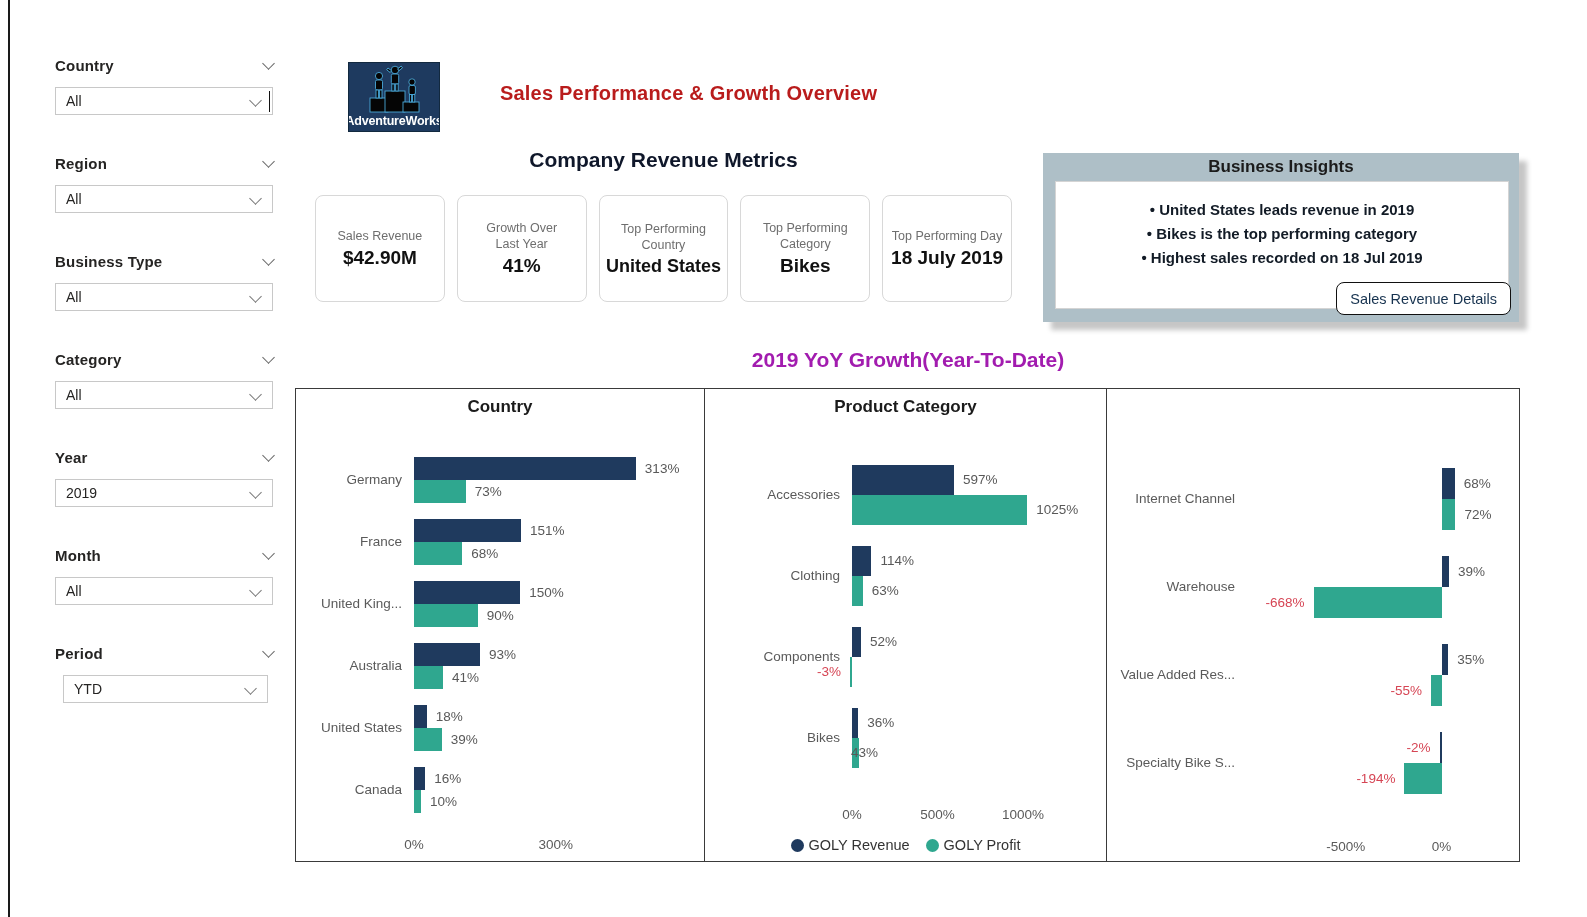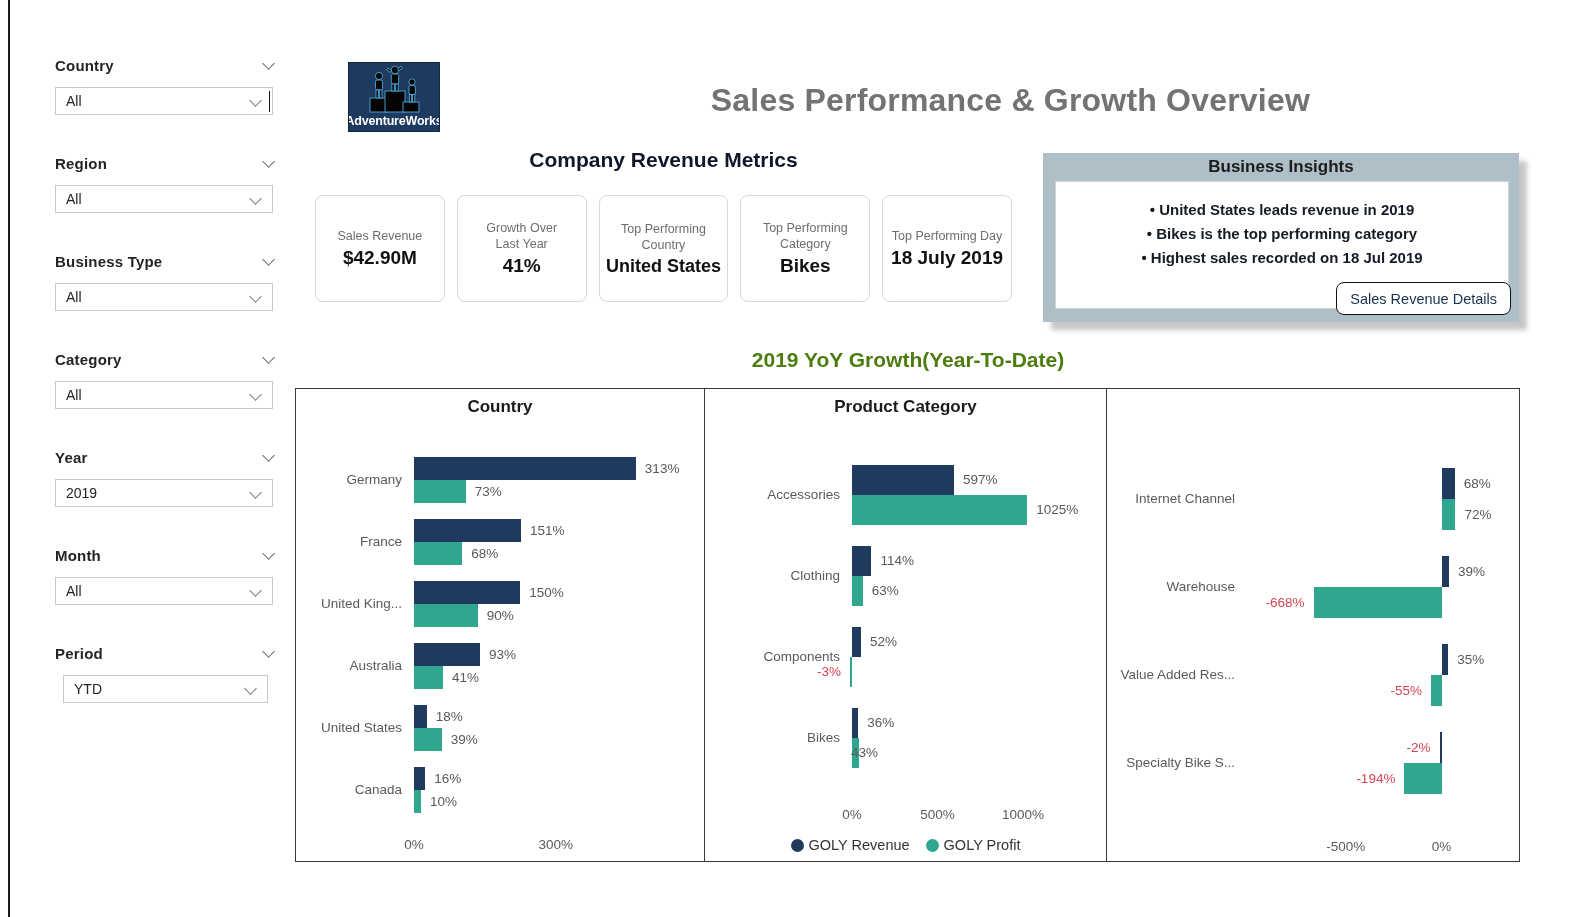--- a/index.html
+++ b/index.html
@@ -20,22 +20,22 @@
     font-size:14px; color:#252423; cursor:pointer; }
   .filter-select .chev { position:absolute; right:12px; top:12px; border-color:#777; }
   .text-cursor { position:absolute; right:2px; top:3px; width:1px; height:21px; background:#111; }
   .fg-period .filter-select { width:205px;margin-left:8px; }
 
   
   .logo { position:absolute; left:348px; top:62px; width:92px; height:70px; background:#1e3a5f;
     border:1px solid #12293f; border-radius:0; display:flex; flex-direction:column;
     align-items:center; justify-content:flex-end; overflow:hidden; }
   .logo-text { color:#ffffff; font-size:12.5px; font-weight:bold; letter-spacing:-0.2px; padding-bottom:3px; }
-  .main-title { position:absolute; left:500px; top:82px; width:810px; text-align:right;
-    font-size:32px; font-weight:bold; color:#737373; letter-spacing:.2px; }
+  .main-title { position:absolute; left:500px; top:82px; width:810px; text-align:left;
+    font-size:20px; font-weight:bold; color:#b91c1c; letter-spacing:.2px; }
 
   
   .metrics-heading { position:absolute; left:315px; top:148px; width:697px; text-align:center;
     font-size:21px; font-weight:bold; color:#0f172a; }
   .kpi-row { position:absolute; left:315px; top:195px; width:697px; height:107px;
     display:flex; gap:12px; }
   .kpi-card { flex:1; background:#fff; border:1px solid #d8d8d8; border-radius:8px;
     display:flex; flex-direction:column; align-items:center; justify-content:center;
     padding:6px 4px; }
   .kpi-label { font-size:12.5px; color:#6e6e6e; text-align:center; line-height:16px; }
@@ -50,21 +50,21 @@
     background:#fff; border:1px solid #d4d4d4; padding-top:16px; }
   .insights-bullets { width:100%; text-align:center; }
   .insights-bullets div { font-size:15px; font-weight:bold; color:#121b26; line-height:24px; }
   .insights-btn { position:absolute; right:8px; bottom:7px; height:33px; padding:0 13px;
     background:#fff; border:1.6px solid #111; border-radius:8px; font-size:14.5px;
     color:#16324f; display:flex; align-items:center; cursor:pointer;
     font-family:"Liberation Sans", sans-serif; }
 
   
   .yoy-title { position:absolute; left:295px; top:348px; width:1226px; text-align:center;
-    font-size:21px; font-weight:bold; color:#4d7c0f; }
+    font-size:21px; font-weight:bold; color:#a21caf; }
   .charts-row { position:absolute; left:295px; top:388px; width:1226px; height:474px; display:flex; }
   .panel { position:relative; border:1px solid #3a3a3a; background:#fff; }
   .panel + .panel { margin-left:-1px;padding-left:40px; }
   .panel-country { width:410px; }
   .panel-product { width:403px; }
   .panel-reseller { width:414px; }
   .panel-title { position:absolute; top:8px; left:0; width:100%; text-align:center;
     font-size:17px; font-weight:bold; color:#1b1b1b; z-index:2; }
   .chart { position:absolute; inset:0; }
   .cat-label { position:absolute; display:flex; align-items:center; justify-content:flex-end;

